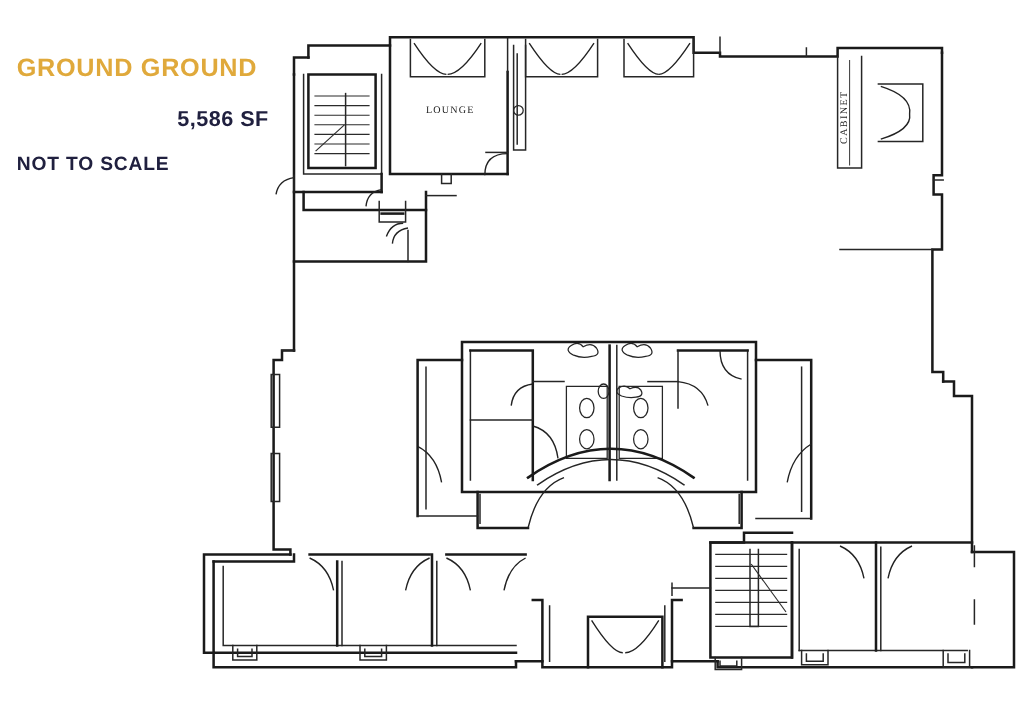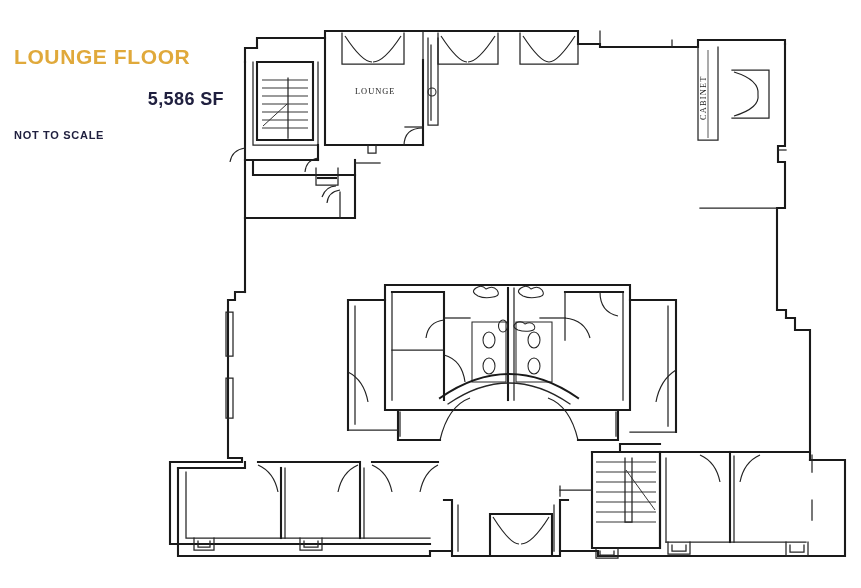--- a/index.html
+++ b/index.html
@@ -46,21 +46,21 @@
     font-size: 18px;
     letter-spacing: 0.4px;
     color: #20203f;
     margin: 21px 0 0 0;
     white-space: nowrap;
     text-align: right;
   }
   .legend-note {
     font-family: "Liberation Sans", sans-serif;
     font-weight: bold;
-    font-size: 11px;
+    font-size: 16px;
     letter-spacing: 0.7px;
     color: #20203f;
     margin: 19px 0 0 0;
     white-space: nowrap;
   }
 
   
   #floorplan-svg {
     position: absolute;
     left: 0;
@@ -114,21 +114,21 @@
     letter-spacing: 1.2px;
     fill: #1d1d1d;
   }
 </style>
 </head>
 <body>
 
 <div id="plan-root">
 
   <div class="legend">
-    <p class="legend-title">LOUNGE FLOOR</p>
+    <p class="legend-title">GROUND GROUND</p>
     <p class="legend-area">5,586 SF</p>
     <p class="legend-note">NOT TO SCALE</p>
   </div>
 
   <svg id="floorplan-svg" viewBox="0 0 861 588">
 
     <g>
 
       <path class="wall" d="M257,48 L257,38 L325,38 L325,31 L578,31 L578,44 L600,44 L600,47 L698,47 L698,40 L785,40 L785,44"></path>
 

